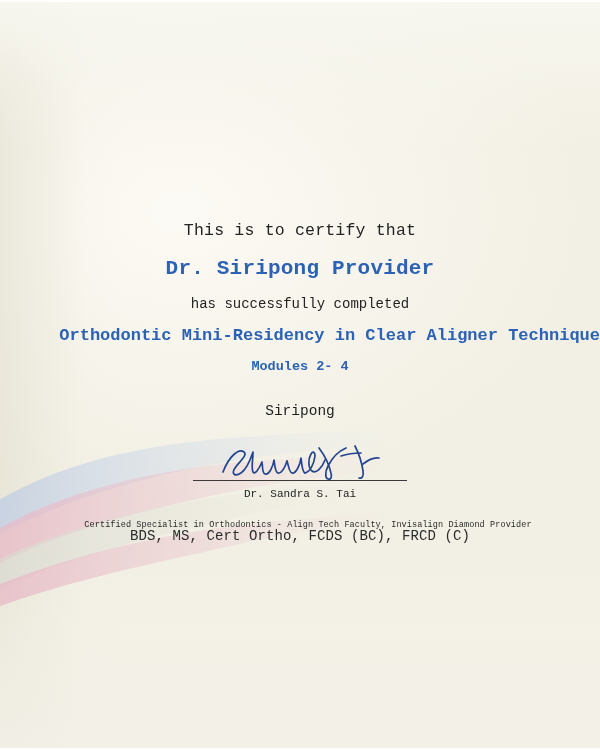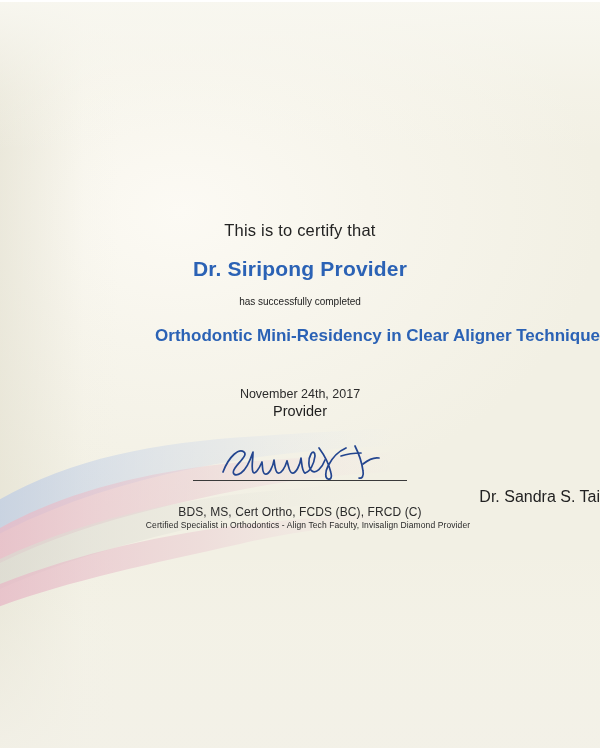--- a/index.html
+++ b/index.html
@@ -23,20 +23,21 @@
   #certificate {
     position: absolute;
     left: 0;
     top: 2px;
     width: 600px;
     height: 746px;
     background:
       radial-gradient(ellipse 420px 300px at 30% 28%, #fcfaf4 0%, #f7f5ec 45%, #f2f0e4 100%),
       linear-gradient(160deg, #faf8f1 0%, #f4f2e7 55%, #eeece0 100%);
     box-sizing: border-box;
+    font-family: Liberation Mono, monospace;
   }
 
   
   #cert-shade-left {
     position: absolute;
     left: 0; top: 0;
     width: 120px; height: 100%;
     background: linear-gradient(90deg, rgba(225,222,206,0.55) 0%, rgba(240,238,226,0.10) 70%, rgba(255,255,255,0) 100%);
     pointer-events: none;
   }
@@ -90,21 +91,21 @@
   #recipient-name {
     top: 255px;
     font-size: 21px;
     font-weight: bold;
     color: #2b62b5;
     letter-spacing: 0.2px;
   }
 
   #completed-line {
     top: 294px;
-    font-size: 10px;
+    font-size: 14px;
     color: #232323;
   }
 
   #course-title {
     top: 324px;
     font-size: 17px;
     font-weight: bold;
     color: #2b62b5;
     text-align: right;
   }
@@ -146,28 +147,27 @@
     position: absolute;
     left: 193px;
     top: 478px;
     width: 214px;
     height: 1px;
     background: #3a3a3a;
   }
 
   #signer-name {
     top: 486px;
-    font-size: 16px;
+    font-size: 11px;
     color: #222222;
-    text-align: right;
   }
 
   #signer-quals {
-    top: 503px;
-    font-size: 12px;
+    top: 526px;
+    font-size: 14px;
     color: #2a2a2a;
     letter-spacing: 0.1px;
   }
 
   #signer-credentials {
     top: 518px;
     font-size: 8.5px;
     color: #2a2a2a;
     letter-spacing: 0.1px;
     margin-left: 8px;
@@ -211,24 +211,24 @@
     <div id="content">
 
       <div class="line" id="certify-line">This is to certify that</div>
 
       <div class="line" id="recipient-name">Dr. Siripong Provider</div>
 
       <div class="line" id="completed-line">has successfully completed</div>
 
       <div class="line" id="course-title">Orthodontic Mini-Residency in Clear Aligner Technique</div>
 
-
-      <div class="line" id="date-line">November 24th, 2017</div>
-
-      <div class="line" id="location-line">Provider</div>
+      <div class="line" id="modules-line">Modules 2- 4</div>
+
+
+      <div class="line" id="location-line">Siripong</div>
 
       <div id="signature-wrap">
         <svg id="signature-svg" width="170" height="42" viewBox="0 0 170 42">
           <g fill="none" stroke="#23458f" stroke-width="1.7" stroke-linecap="round" stroke-linejoin="round">
             <path d="M8,30 C14,14 24,6 29,10 C33,13 24,20 20,26 C16,32 20,35 26,31 C32,27 36,16 38,10 C38,18 36,26 38,30 C40,33 44,27 47,20 C48,27 47,31 50,32 C54,33 58,25 59,18 C60,24 60,30 63,31 C66,32 70,26 72,19"></path>
             <path d="M72,19 C74,25 74,30 77,31 C81,32 85,23 86,16 C87,23 87,30 90,31"></path>
             <path d="M90,31 C95,30 99,22 100,14 C100,10 98,9 96,12 C93,17 93,26 97,29 C101,32 107,26 110,18"></path>
             <path d="M104,6 C110,14 114,22 116,31 C117,35 116,38 113,37 C110,36 110,30 113,24 C117,16 124,9 131,6"></path>
             <path d="M126,14 C132,12 139,11 146,11"></path>
             <path d="M140,4 C144,12 147,21 148,29 C149,34 147,37 144,36"></path>

